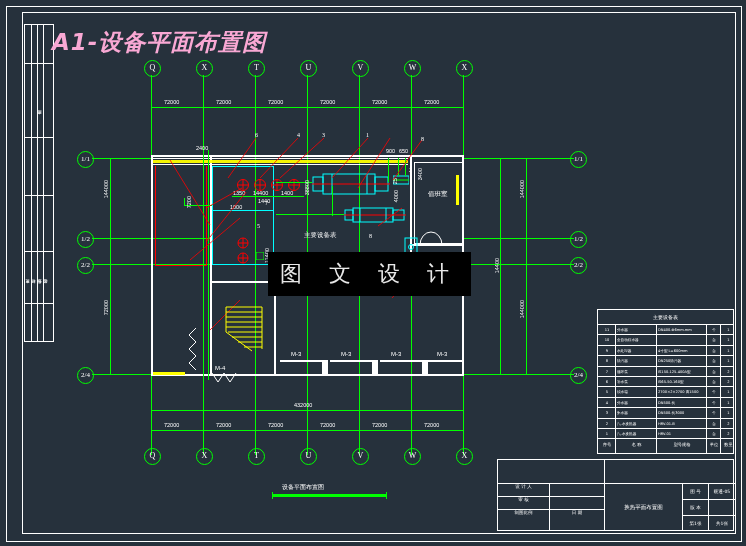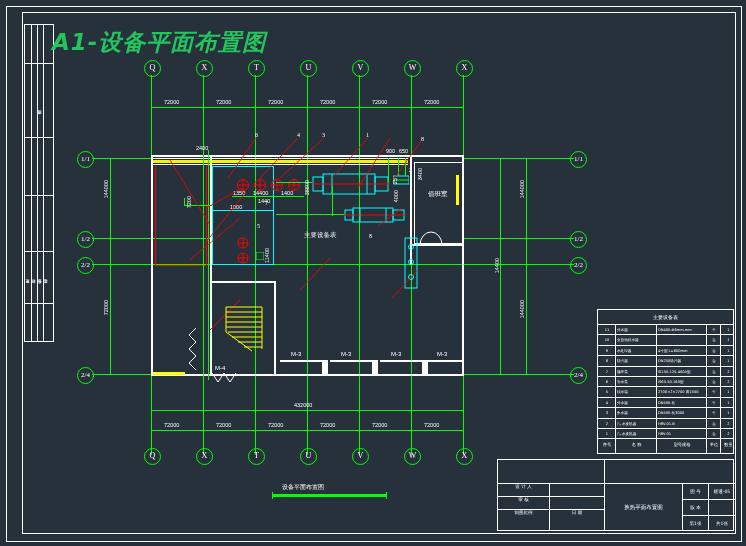--- a/index.html
+++ b/index.html
@@ -18,21 +18,21 @@
   #frame-inner{position:absolute;left:22px;top:12px;width:712px;height:520px;border:1px solid #ffffff;}
 
   
   #rev-table{position:absolute;left:24px;top:24px;width:28px;height:316px;border:1px solid #ffffff;}
   #rev-table .vdiv{position:absolute;top:0;bottom:0;width:1px;background:#ffffff;}
   #rev-table .hdiv{position:absolute;left:0;right:0;height:1px;background:#ffffff;}
   .rev-txt{position:absolute;color:#ffffff;font-size:4px;line-height:1;
     writing-mode:vertical-rl;transform:rotate(180deg);white-space:nowrap;letter-spacing:0px;}
 
   
-  #dwg-title{position:absolute;left:52px;top:27px;color:#22c55e;font-size:23px;
+  #dwg-title{position:absolute;left:52px;top:27px;color:#f9a8d4;font-size:23px;
      font-weight:bold;font-style:italic;letter-spacing:1px;
      font-family:"DejaVu Sans","Liberation Sans",sans-serif;white-space:nowrap;}
 
   
   .bub{position:absolute;width:15px;height:15px;border:1px solid #00ff00;border-radius:50%;
        color:#ffffff;font-size:8px;line-height:14px;text-align:center;font-family:"Liberation Serif",serif;}
   .bub.sm{font-size:7px;}
 
   
   .dim{position:absolute;color:#ffffff;font-size:5.5px;white-space:nowrap;font-family:"Liberation Sans",sans-serif;}
@@ -361,20 +361,21 @@
   <div class="lnw" style="left:422px;top:360px;width:6px;height:16px;"></div>
   <div class="dlab" style="left:291px;top:351px;">M-3</div>
   <div class="dlab" style="left:341px;top:351px;">M-3</div>
   <div class="dlab" style="left:391px;top:351px;">M-3</div>
   <div class="dlab" style="left:437px;top:351px;">M-3</div>
   <div class="dlab" style="left:215px;top:365px;">M-4</div>
   <svg class="abs" style="left:212px;top:373px;" width="26" height="10" viewBox="0 0 26 10">
     <polyline points="0,0 6,9 12,0 18,9 24,0" fill="none" stroke="#ffffff" stroke-width="1"></polyline>
   </svg>
 
+  <div id="watermark">图 文 设 计</div>
 
   <div id="eq-table">
     <div class="eq-head">主要设备表</div>
 
     <div class="eq-row" style="top:15px;">
       <div class="c c0">11</div>
       <div class="c c1">分水器</div>
       <div class="c c2">DN400-Φ6mm.mm</div>
       <div class="c c3">个</div>
       <div class="c c4 last">1</div>

